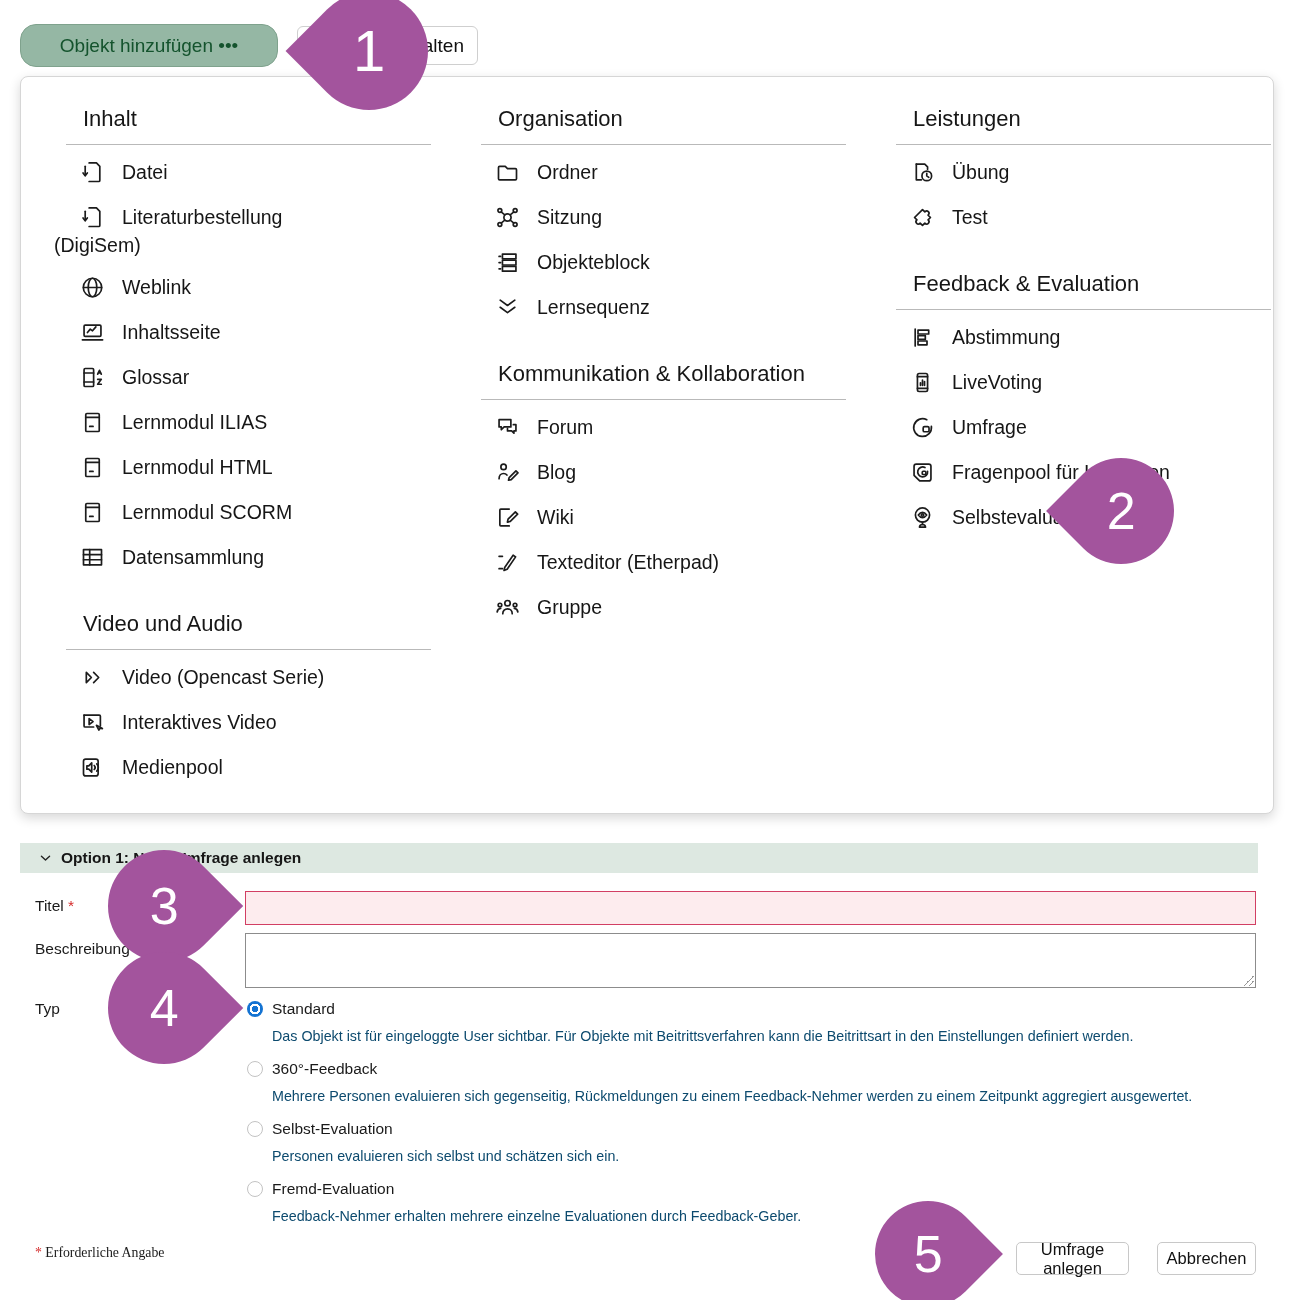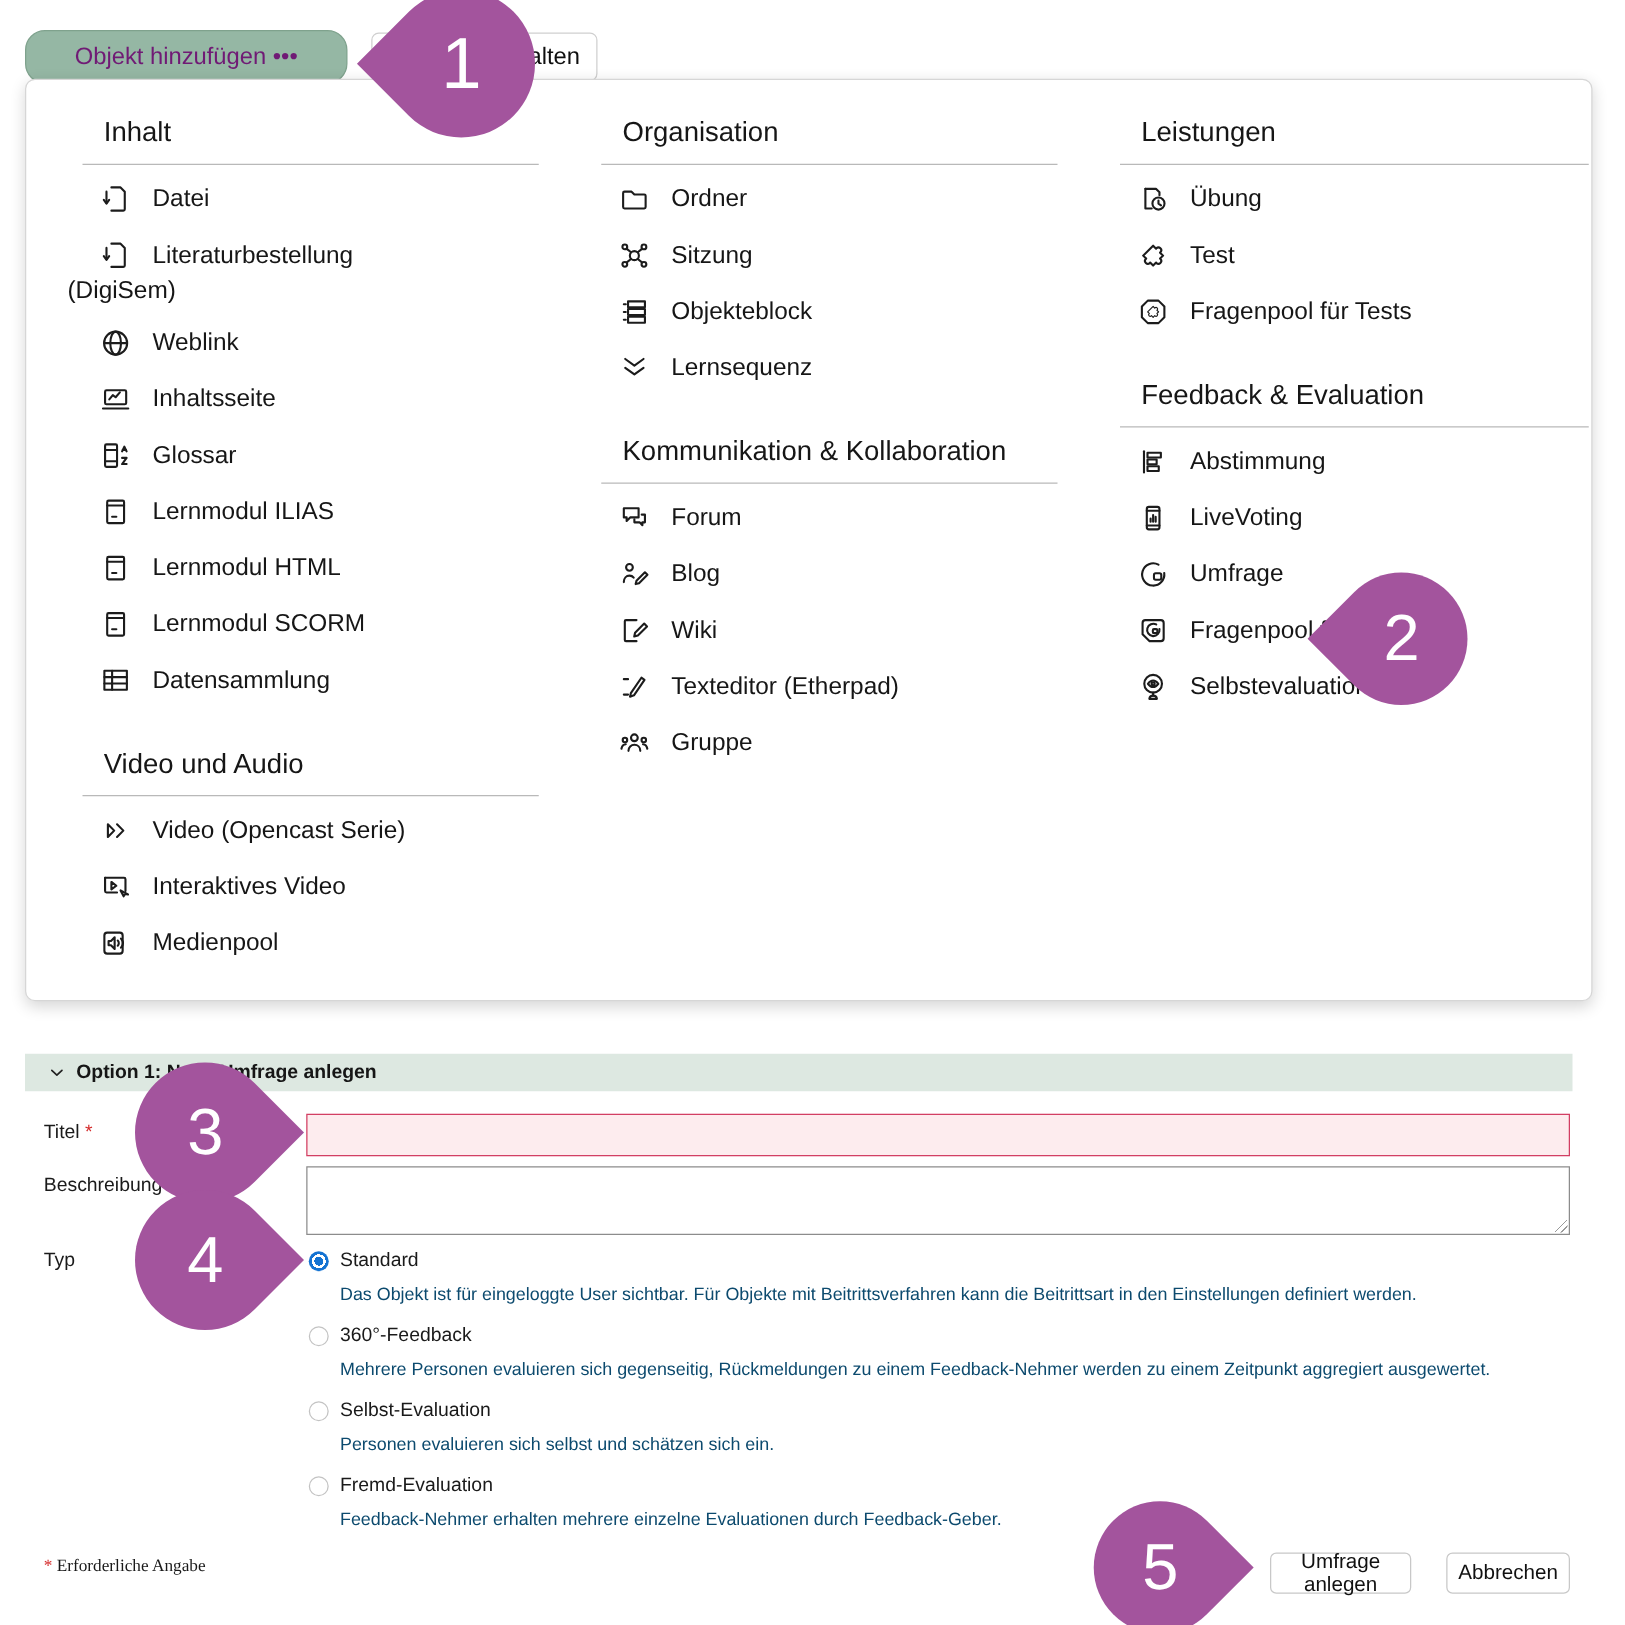--- a/index.html
+++ b/index.html
@@ -1,26 +1,26 @@
 <!DOCTYPE html>
 <html><head>
 <meta charset="utf-8">
 <style>
   html,body{margin:0;padding:0;}
   body{width:1300px;height:1300px;position:relative;overflow:hidden;background:#fff;
        font-family:"Liberation Sans","DejaVu Sans",sans-serif;color:#161616;}
   
   .btn-add{position:absolute;left:20px;top:24px;width:258px;height:43px;background:#95b7a4;
-           border:1px solid #7fa28d;border-radius:16px;font-size:19px;color:#701a75;
+           border:1px solid #7fa28d;border-radius:16px;font-size:19px;color:#14532d;
            display:flex;align-items:center;justify-content:center;cursor:pointer;}
   .btn-partial{position:absolute;left:297px;top:26px;width:181px;height:39px;background:#fff;
            border:1px solid #cfcfcf;border-radius:6px;font-size:19px;color:#0f0f0f;
            display:flex;align-items:center;justify-content:flex-end;padding-right:13px;box-sizing:border-box;cursor:pointer;}
   
-  .panel{position:absolute;left:20px;top:63px;width:1252px;height:736px;background:#fff;
+  .panel{position:absolute;left:20px;top:76px;width:1252px;height:736px;background:#fff;
          border:1px solid #d6d6d6;border-radius:8px;box-shadow:0 4px 12px rgba(0,0,0,.16);}
   .col{position:absolute;top:22px;width:365px;}
   .col1{left:45px;}.col2{left:460px;}.col3{left:875px;width:375px;}
   .section{margin-bottom:24px;}
   .sec-head{font-size:22px;line-height:28px;padding:6px 0 11px 17px;border-bottom:1px solid #b9b9b9;margin-bottom:5px;}
   .menu-item{display:flex;align-items:center;gap:16px;padding:9px 0 9px 13px;font-size:19.5px;cursor:pointer;}
   .menu-item svg{width:27px;height:27px;flex:0 0 27px;stroke:#1c1c1c;fill:none;stroke-width:1.5;
                  stroke-linecap:round;stroke-linejoin:round;}
   .wrap2{display:block;margin:-6px 0 2px -12px;font-size:19.5px;padding-bottom:6px;}
   
@@ -264,29 +264,20 @@
           <span>Übung</span>
         </div>
         <div class="menu-item">
           <svg viewBox="0 0 24 24">
             <g transform="rotate(45 12 12)">
               <path d="M7 7h3V6.7a2 2 0 1 1 4 0V7h3v3h.3a2 2 0 1 1 0 4H17v3h-3v.3a2 2 0 1 1-4 0V17H7z"></path>
             </g>
           </svg>
           <span>Test</span>
         </div>
-        <div class="menu-item">
-          <svg viewBox="0 0 24 24">
-            <path d="M8.2 4h7.6L20 8.2v7.6L15.8 20H8.2L4 15.8V8.2z"></path>
-            <g transform="rotate(45 12 12) translate(12 12) scale(.55) translate(-12 -12)">
-              <path d="M7 7h3V6.7a2 2 0 1 1 4 0V7h3v3h.3a2 2 0 1 1 0 4H17v3h-3v.3a2 2 0 1 1-4 0V17H7z"></path>
-            </g>
-          </svg>
-          <span>Fragenpool für Tests</span>
-        </div>
       </div>
       <div class="section">
         <div class="sec-head">Feedback &amp; Evaluation</div>
         <div class="menu-item">
           <svg viewBox="0 0 24 24">
             <path d="M5.5 4.5v15"></path>
             <rect x="8" y="5.5" width="9.5" height="3.4"></rect>
             <rect x="8" y="10.3" width="6.5" height="3.4"></rect>
             <rect x="8" y="15.1" width="8" height="3.4"></rect>
           </svg>

